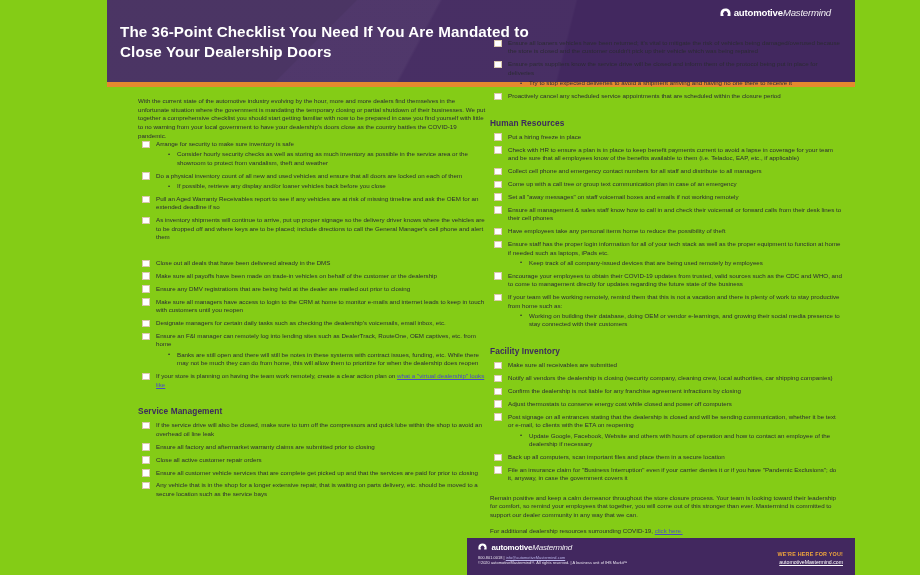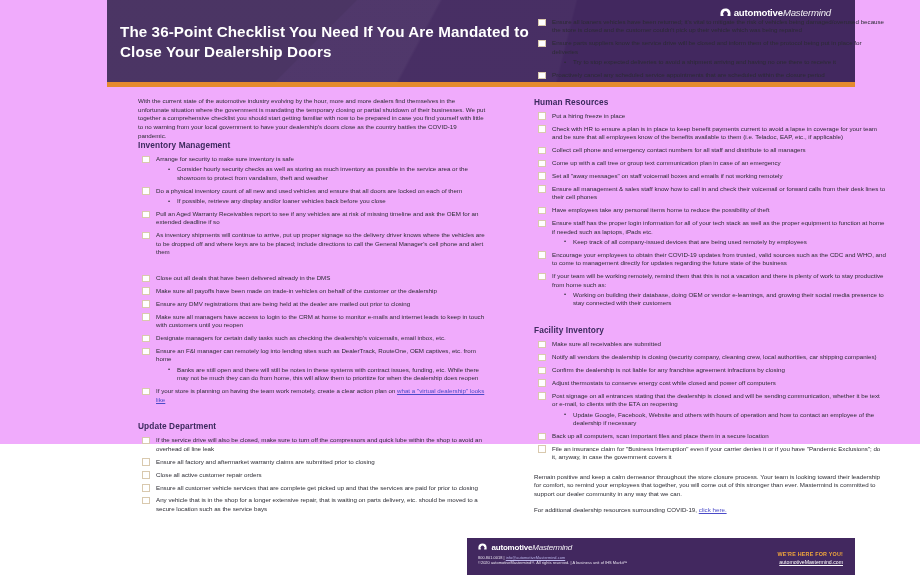--- a/index.html
+++ b/index.html
@@ -7,22 +7,22 @@
     padding: 0;
     width: 920px;
     height: 575px;
     background: #ffffff;
     font-family: "Liberation Sans", sans-serif;
     overflow: hidden;
   }
   .page {
     position: relative;
     width: 920px;
-    height: 444px;
-    background: #f0abfc;
+    height: 575px;
+    background: #84cc16;
   }
   
   .hero {
     position: absolute;
     left: 107px;
     top: 0;
     width: 748px;
     height: 82px;
     background: #42285f;
     background-image:
@@ -80,21 +80,21 @@
     color: #2b2b33;
     text-align: left;
   }
   .col {
     position: absolute;
     width: 352px;
     font-size: 6.2px;
     color: #2b2b33;
   }
   .col-left  { left: 138px; top: 140px; }
-  .col-right { left: 490px; top: 18px; margin-left: 44px; }
+  .col-right { left: 490px; top: 39px; }
 
   h2.sec {
     font-size: 8.3px;
     font-weight: bold;
     color: #3c2a5e;
     margin: 0 0 5px 0;
     letter-spacing: 0.1px;
   }
   .sec-gap { height: 13px; }
 
@@ -204,21 +204,20 @@
       </span>
       <span class="logo-word"><span>automotive</span><span class="mm">Mastermind</span></span>
     </div>
     <div class="hero-title">The 36-Point Checklist You Need If You Are Mandated to Close Your Dealership Doors</div>
   </div>
   <div class="hero-accent"></div>
 
   <div class="intro">With the current state of the automotive industry evolving by the hour, more and more dealers find themselves in the unfortunate situation where the government is mandating the temporary closing or partial shutdown of their businesses. We put together a comprehensive checklist you should start getting familiar with now to be prepared in case you find yourself with little to no warning from your local government to have your dealership's doors close as the country battles the COVID-19 pandemic.</div>
 
   <div class="col col-left">
-    <h2 class="sec">Inventory Management</h2>
     <ul class="checks">
         <li><span class="cbox"></span><span>Arrange for security to make sure inventory is safe</span><ul class="sub">
             <li>Consider hourly security checks as well as storing as much inventory as possible in the service area or the showroom to protect from vandalism, theft and weather</li>
           </ul></li>
         <li><span class="cbox"></span><span>Do a physical inventory count of all new and used vehicles and ensure that all doors are locked on each of them</span><ul class="sub">
             <li>If possible, retrieve any display and/or loaner vehicles back before you close</li>
           </ul></li>
         <li><span class="cbox"></span><span>Pull an Aged Warranty Receivables report to see if any vehicles are at risk of missing timeline and ask the OEM for an extended deadline if so</span></li>
         <li><span class="cbox"></span><span>As inventory shipments will continue to arrive, put up proper signage so the delivery driver knows where the vehicles are to be dropped off and where keys are to be placed; include directions to call the General Manager's cell phone and alert them</span></li>
       </ul>
@@ -228,21 +227,21 @@
         <li><span class="cbox"></span><span>Make sure all payoffs have been made on trade-in vehicles on behalf of the customer or the dealership</span></li>
         <li><span class="cbox"></span><span>Ensure any DMV registrations that are being held at the dealer are mailed out prior to closing</span></li>
         <li><span class="cbox"></span><span>Make sure all managers have access to login to the CRM at home to monitor e-mails and internet leads to keep in touch with customers until you reopen</span></li>
         <li><span class="cbox"></span><span>Designate managers for certain daily tasks such as checking the dealership's voicemails, email inbox, etc.</span></li>
         <li><span class="cbox"></span><span>Ensure an F&amp;I manager can remotely log into lending sites such as DealerTrack, RouteOne, OEM captives, etc. from home</span><ul class="sub">
             <li>Banks are still open and there will still be notes in these systems with contract issues, funding, etc. While there may not be much they can do from home, this will allow them to prioritize for when the dealership does reopen</li>
           </ul></li>
         <li><span class="cbox"></span><span>If your store is planning on having the team work remotely, create a clear action plan on </span><a class="inline-link" href="#">what a "virtual dealership" looks like</a></li>
       </ul>
     <div class="sec-gap"></div>
-    <h2 class="sec">Update Department</h2>
+    <h2 class="sec">Service Management</h2>
     <ul class="checks">
         <li><span class="cbox"></span><span>If the service drive will also be closed, make sure to turn off the compressors and quick lube within the shop to avoid an overhead oil line leak</span></li>
         <li><span class="cbox"></span><span>Ensure all factory and aftermarket warranty claims are submitted prior to closing</span></li>
         <li><span class="cbox"></span><span>Close all active customer repair orders</span></li>
         <li><span class="cbox"></span><span>Ensure all customer vehicle services that are complete get picked up and that the services are paid for prior to closing</span></li>
         <li><span class="cbox"></span><span>Any vehicle that is in the shop for a longer extensive repair, that is waiting on parts delivery, etc. should be moved to a secure location such as the service bays</span></li>
       </ul>
   </div>
 
   <div class="col col-right">

